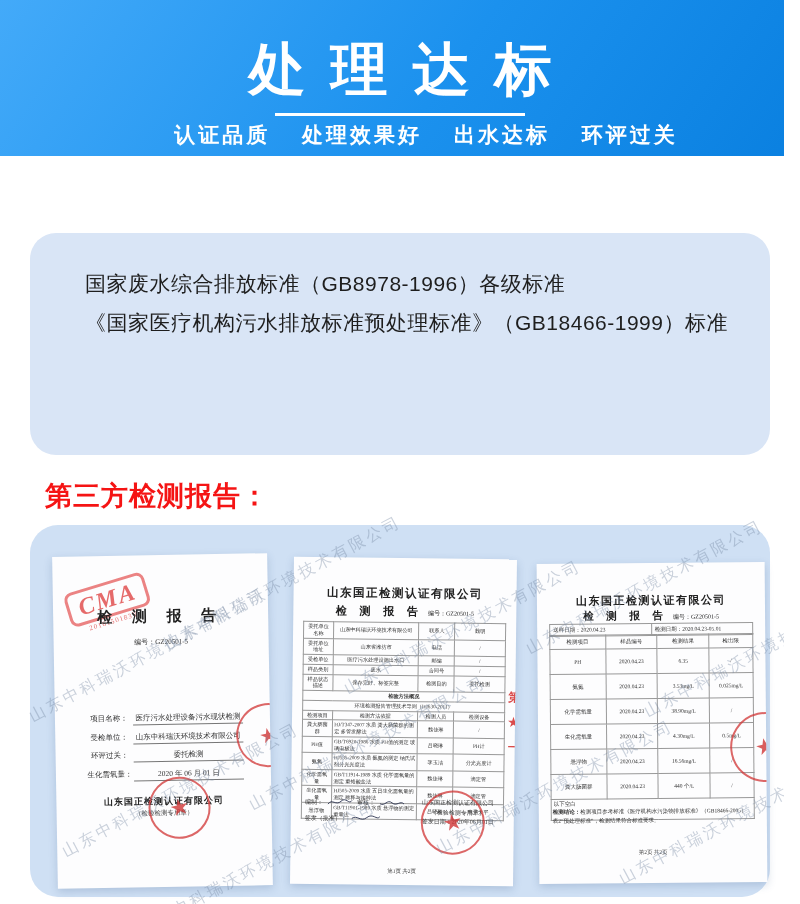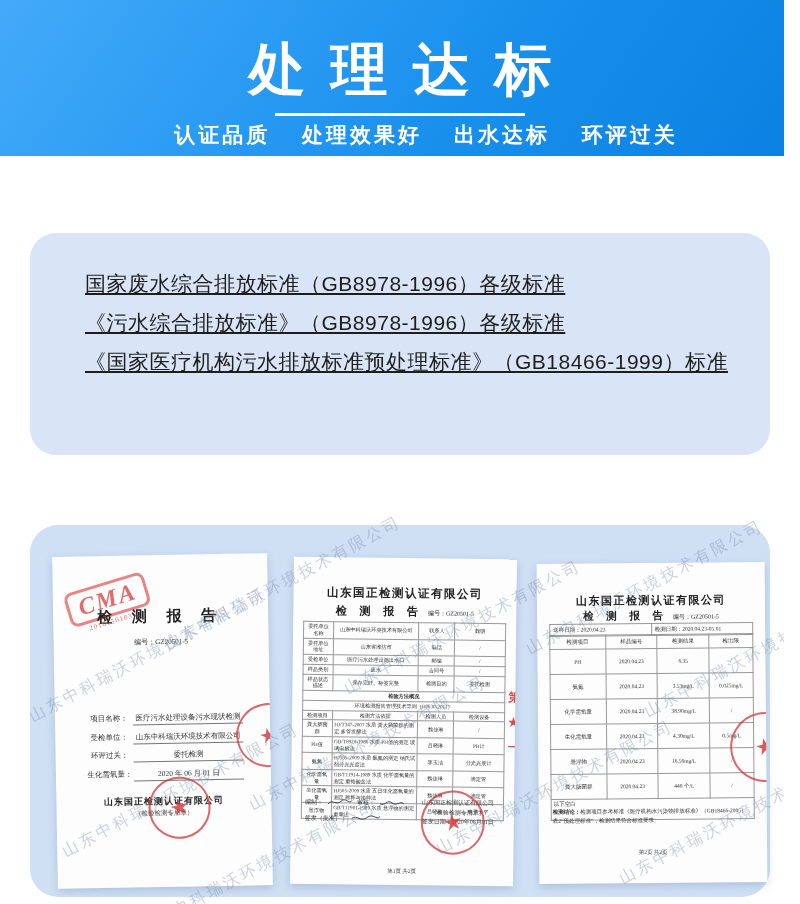--- a/index.html
+++ b/index.html
@@ -17,21 +17,21 @@
   .hero-badges span{margin:0 13px;letter-spacing:3px;}
 
   
   .sec-heading{position:absolute;left:45px;font-size:27px;font-weight:800;color:#f51414;letter-spacing:1px;}
   #heading-standards{top:184px;}
   #heading-reports{top:478px;}
 
   
   .standards-box{position:absolute;left:30px;top:233px;width:740px;height:222px;
                  background:#d9e5f6;border-radius:26px;box-sizing:border-box;padding-top:31px;}
-  .std-item{margin-left:55px;font-size:21px;color:#1e1e1e;line-height:39px;letter-spacing:.5px;text-decoration:underline;}
+  .std-item{margin-left:55px;font-size:21px;color:#1e1e1e;line-height:39px;letter-spacing:.5px;}
 
   
   .reports-panel{position:absolute;left:30px;top:525px;width:740px;height:372px;
                  background:#cfe0f4;border-radius:28px;}
 
   .watermark{position:absolute;font-size:16px;color:rgba(118,136,164,.38);
              transform:rotate(-28deg);letter-spacing:3px;white-space:nowrap;
              pointer-events:none;z-index:6;}
 
   
@@ -114,24 +114,24 @@
       <span>认证品质</span>
       <span>处理效果好</span>
       <span>出水达标</span>
       <span>环评过关</span>
     </div>
   </div>
 
 
   <div class="standards-box">
     <div class="std-item">国家废水综合排放标准（GB8978-1996）各级标准</div>
-    <div class="std-item">《污水综合排放标准》（GB8978-1996）各级标准</div>
     <div class="std-item">《国家医疗机构污水排放标准预处理标准》（GB18466-1999）标准</div>
   </div>
 
+  <div class="sec-heading" id="heading-reports">第三方检测报告：</div>
 
   <div class="reports-panel">
 
     <div class="cert" id="cert1">
       <div class="cma-stamp">
         <div class="cma-box">CMA</div>
         <div class="cma-num">2016150183V</div>
       </div>
       <div class="c1-title">检 测 报 告</div>
       <div class="c1-no">编号：GZ20501-5</div>

